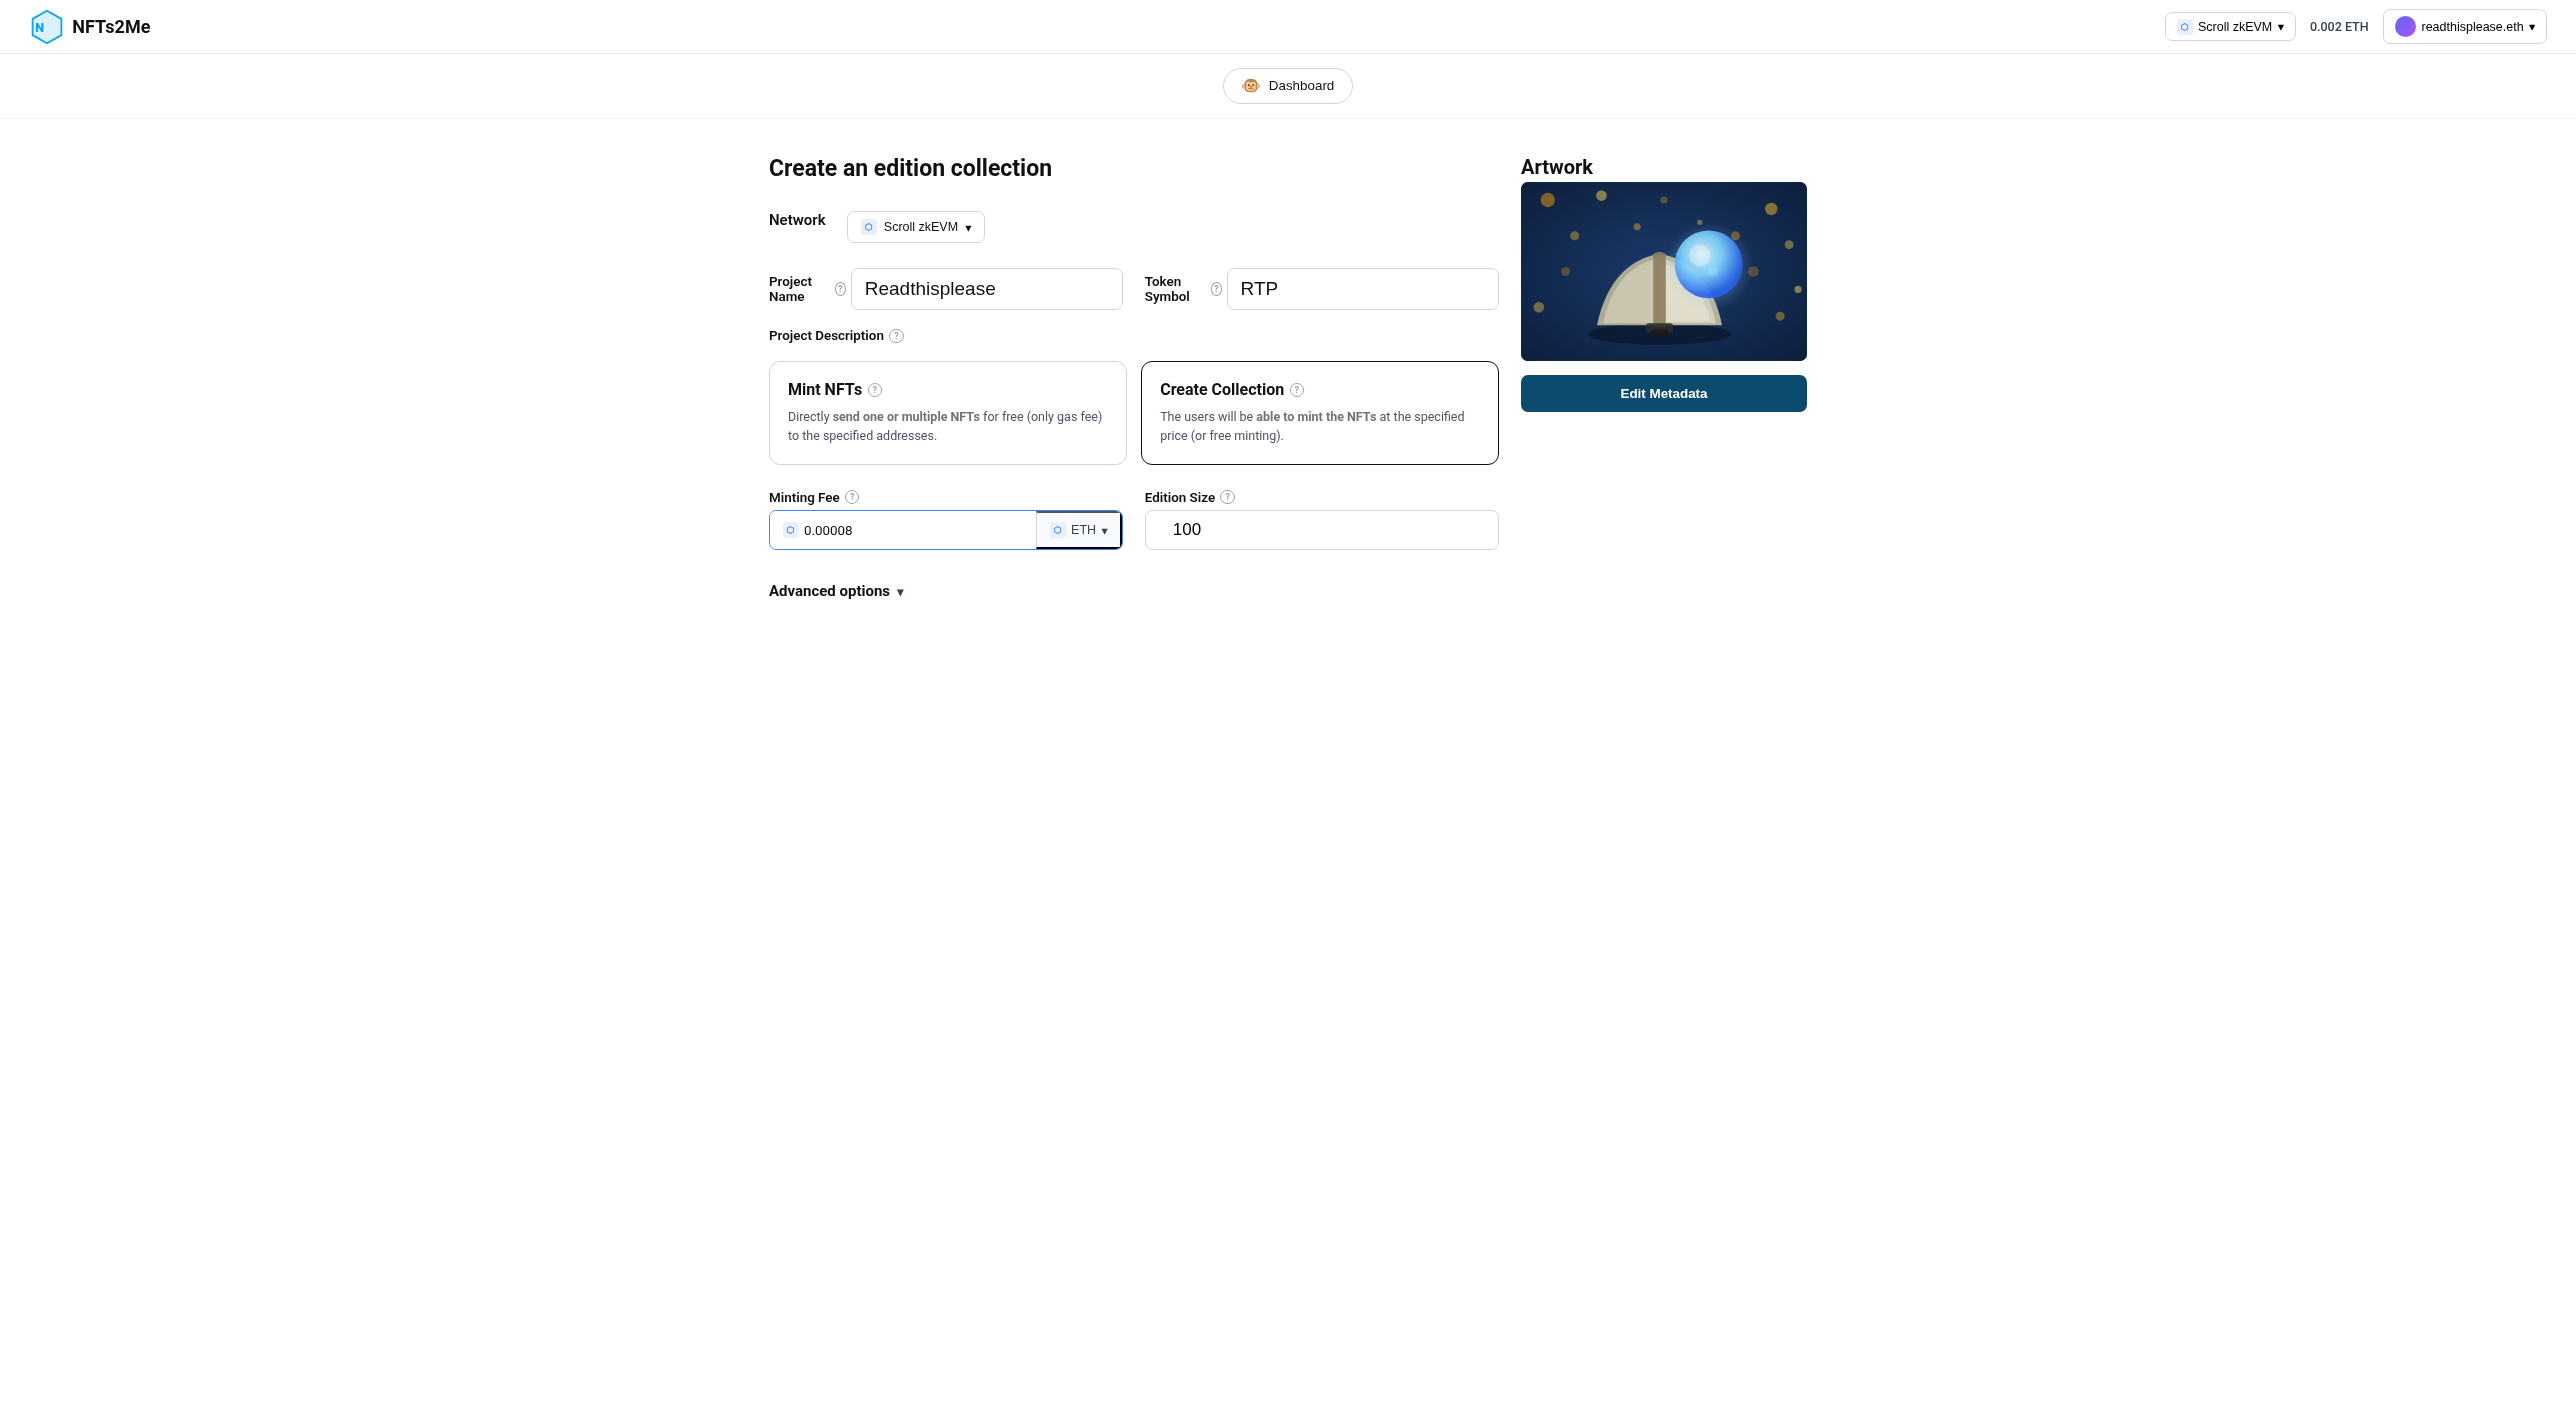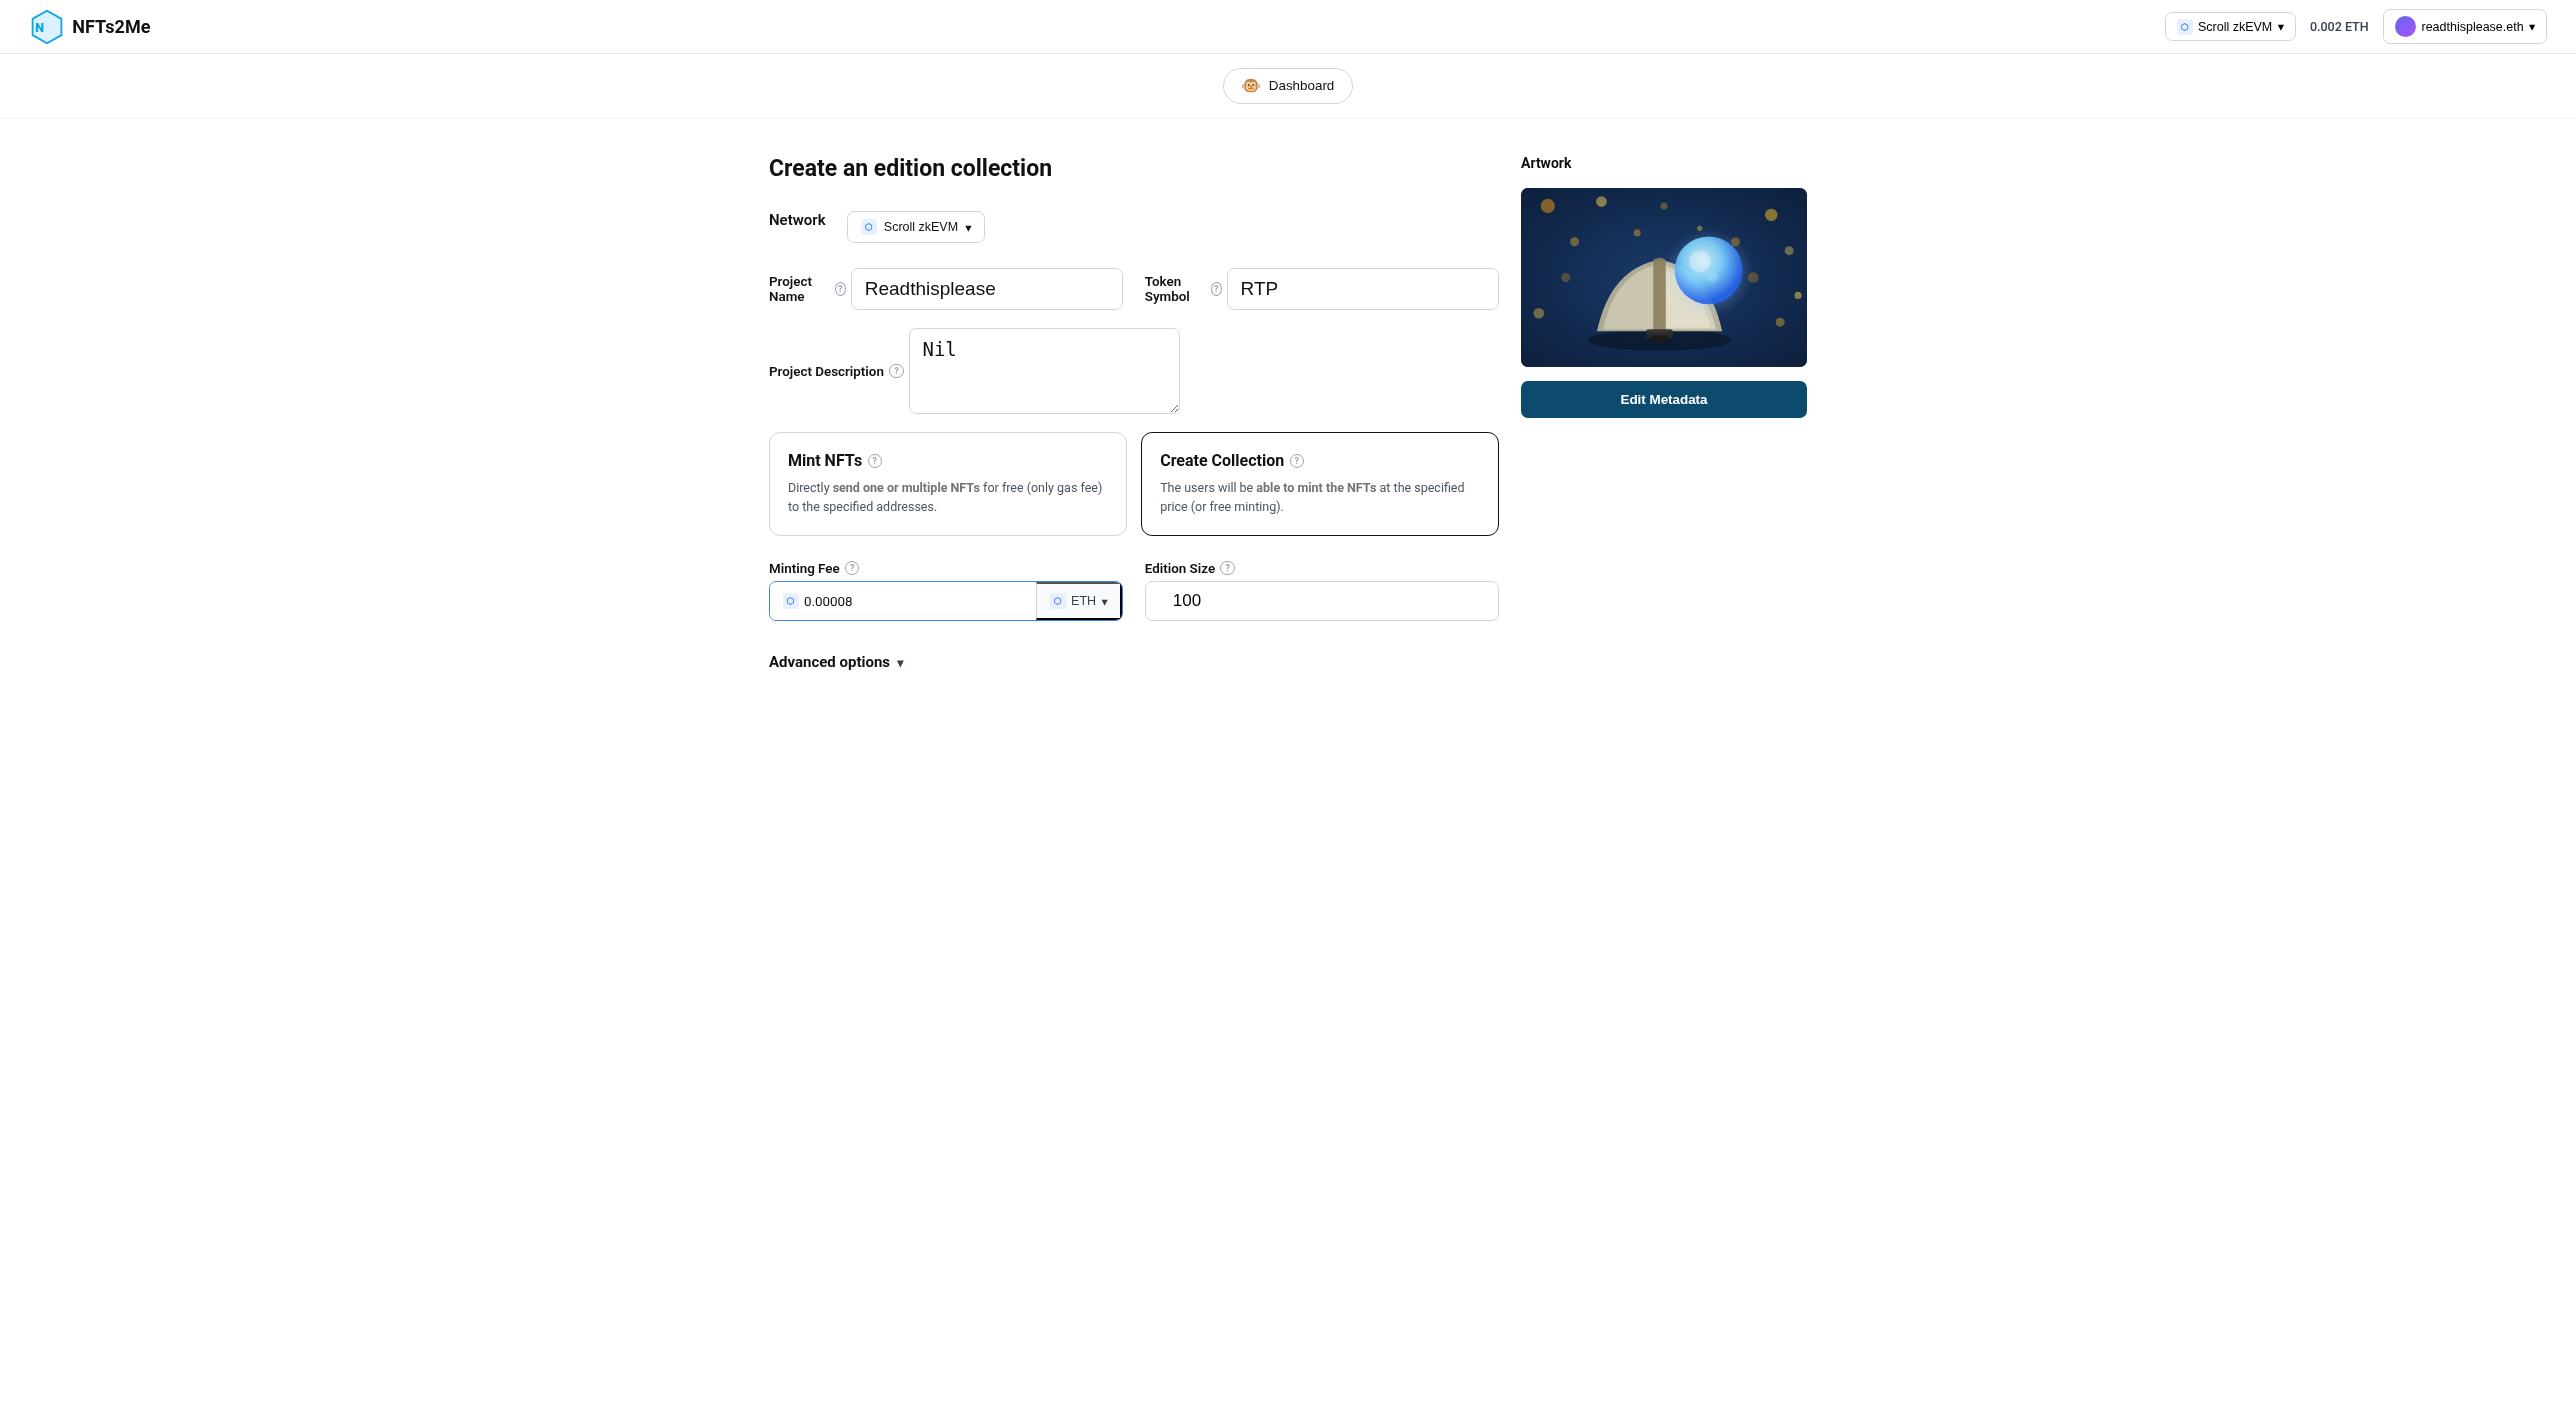--- a/index.html
+++ b/index.html
@@ -111,21 +111,21 @@
 
     
     .advanced-row {
       display: flex; align-items: center; gap: 7.2px;
       cursor: pointer; font-size: 15px; font-weight: 700; color: #111;
       padding-top: 7.2px;
     }
     .chevron { font-size: 12.5px; color: #374151; }
 
     
-    .artwork-label { font-size: 14px; font-weight: 700; margin-bottom: 17px; color: #111; }
+    .artwork-label { font-size: 20px; font-weight: 700; margin-bottom: 3px; color: #111; }
     .artwork-img {
       width: 100%; border-radius: 7.2px; overflow: hidden; margin-bottom: 14.3px;
       background: #1e3a5f;
     }
     .artwork-canvas {
       width: 100%; height: 179px; display: block;
     }
     .edit-metadata-btn {
       background: #0c4a6e; color: #fff; border: none; border-radius: 7.2px;
       padding: 10.7px 21.5px; font-size: 13.4px; font-weight: 600; cursor: pointer;
@@ -202,21 +202,20 @@
         </div>
         <input class="text-input" type="text" value="RTP" style="">
       </div>
     </div>
 
     <div class="form-group full" style="margin-bottom:18px;">
       <div class="label-row">
         <span class="field-label">Project Description</span>
         <span class="help-icon">?</span>
       </div>
-      <textarea class="text-input" rows="3" style="">Nil</textarea>
     </div>
 
     <div class="card-options">
       <div class="option-card">
         <div class="option-card-title">
           <span>Mint NFTs</span>
           <span class="help-icon">?</span>
         </div>
         <p class="option-card-desc">
           Directly <strong>send one or multiple NFTs</strong> for free (only gas fee) to the specified addresses.

